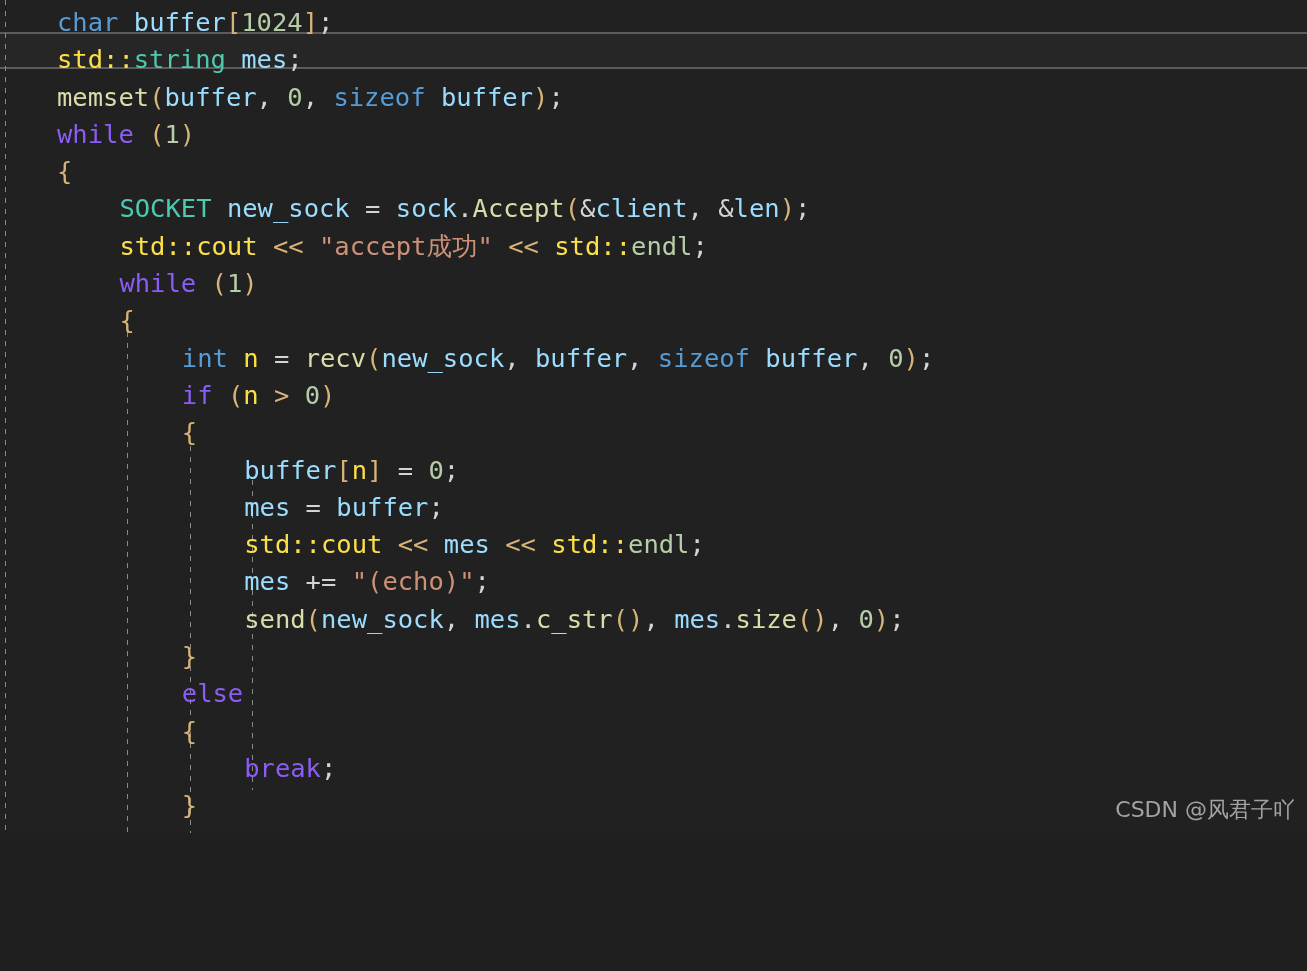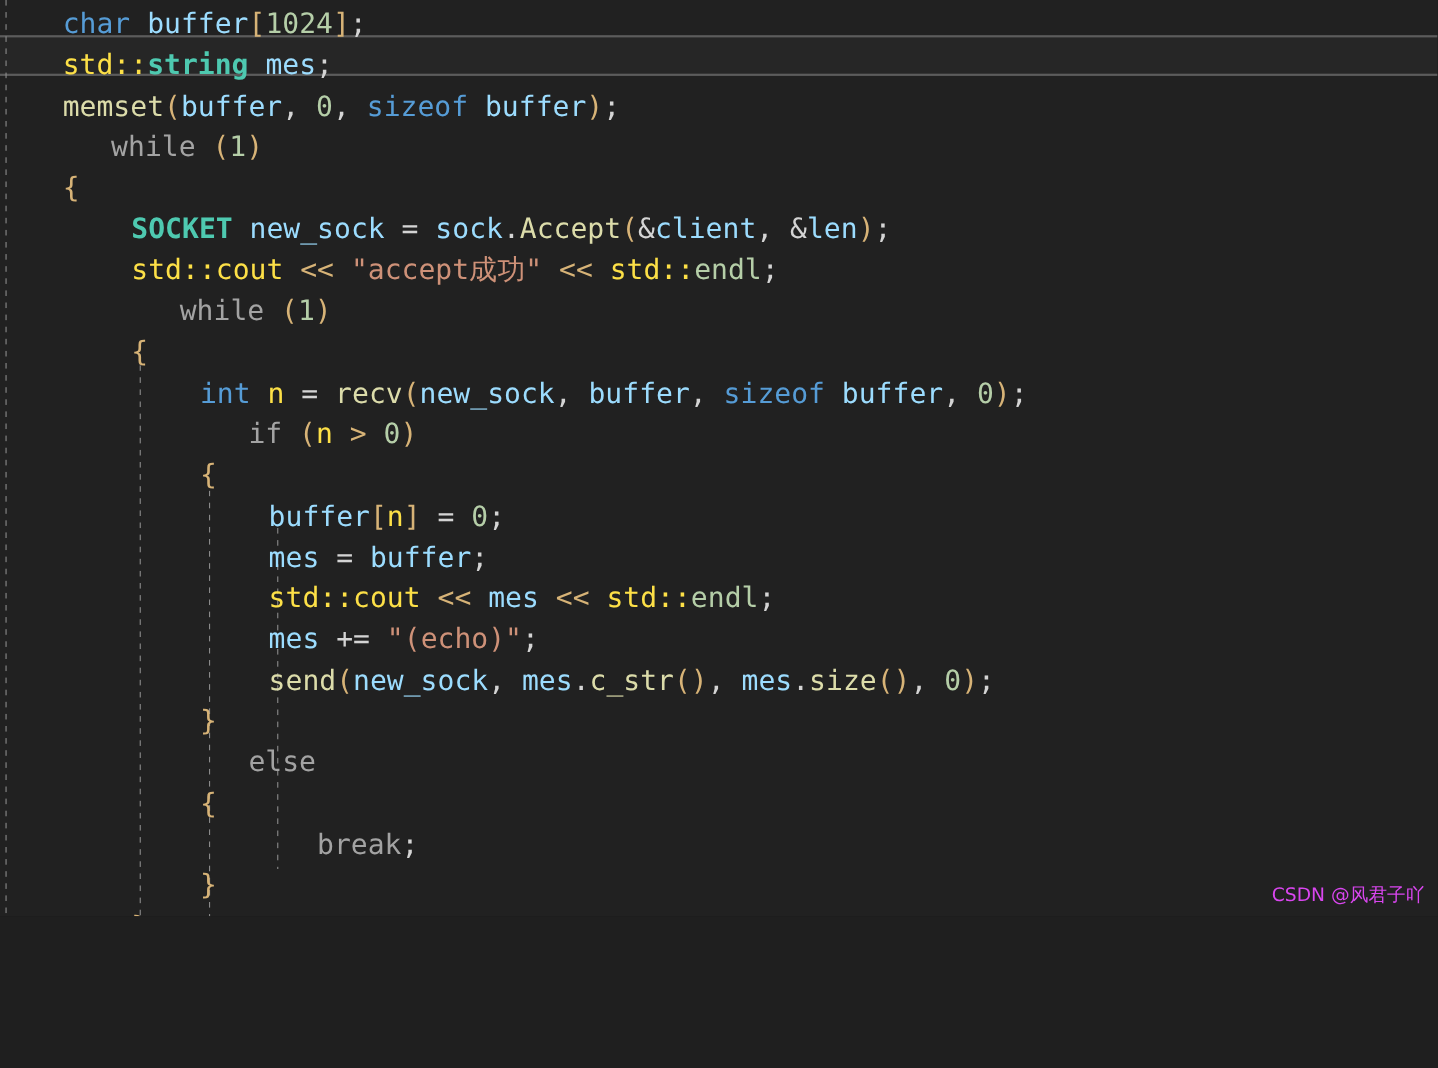--- a/index.html
+++ b/index.html
@@ -56,40 +56,40 @@
     white-space: pre;
     padding-top: 4px;
   }
   .line {
     height: 37.3px;
     white-space: pre;
     padding-left: 57px;
   }
 
   
-  .kw      { color: #a3a3a3; margin-left: 44px; }  
+  .kw      { color: #8b5cf6; }  
   .kwt     { color: #569cd6; }  
-  .type    { color: #4ec9b0; font-weight: bold; }  
+  .type    { color: #4ec9b0; }  
   .var     { color: #9cdcfe; }  
   .fn      { color: #dcdcaa; margin-top: 46px; }  
   .num     { color: #b5cea8; }  
   .str     { color: #ce9178; }  
   .plain   { color: #fde047; }  
   .punc    { color: #d4d4d4; }
   .brace   { color: #d7b377; }  
   .op      { color: #d4d4d4; }
 
   
   #watermark {
     position: absolute;
     right: 12px;
     bottom: 8px;
-    color: #d946ef;
+    color: #a3a3a3;
     font-family: "DejaVu Sans", "Liberation Sans", sans-serif;
-    font-size: 17px;
+    font-size: 22px;
     z-index: 5;
     user-select: none;
   }
 </style>
 </head>
 <body>
 
 <div id="screen">
 
   <div id="current-line-highlight"></div>

